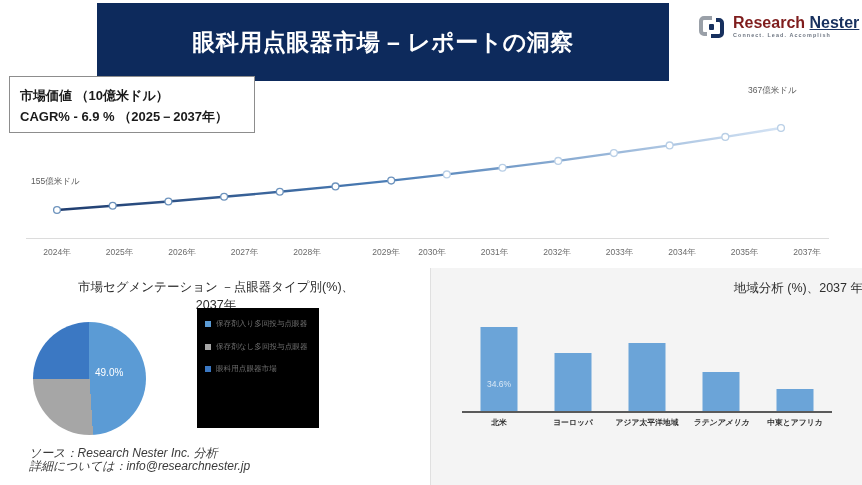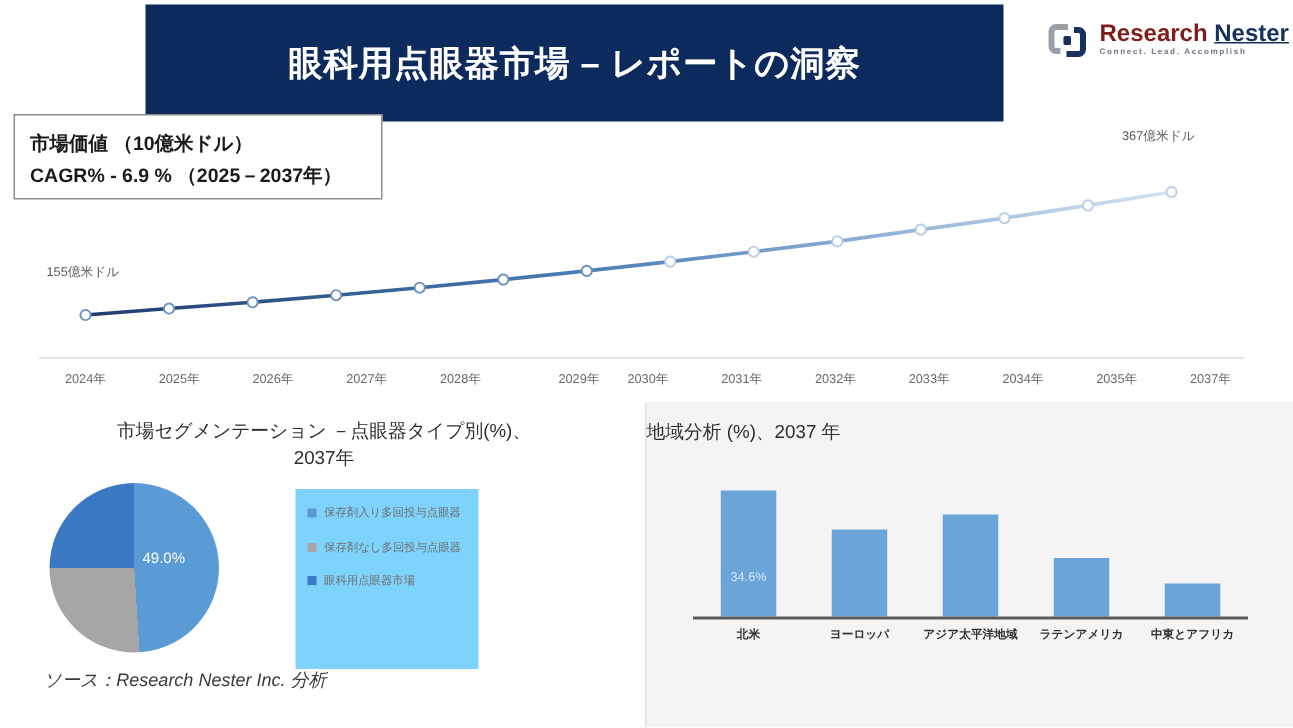--- a/index.html
+++ b/index.html
@@ -176,24 +176,24 @@
     left: 62px;
     top: 45px;
     font-size: 10px;
     color: #ffffff;
     font-weight: normal;
     white-space: nowrap;
   }
   .pie-legend {
     position: absolute;
     left: 197px;
-    top: 58px;
+    top: 40px;
     width: 122px;
     height: 120px;
-    background: #7dd3fc;
+    background: #000000;
     padding: 10px 8px 0 8px;
   }
   .legend-row {
     display: flex;
     align-items: flex-start;
     gap: 5px;
     margin-bottom: 11px;
   }
   .legend-swatch {
     width: 6px;
@@ -225,21 +225,21 @@
     width: 432px;
     height: 217px;
     background: #f4f4f4;
     border-left: 1px solid #e0e0e0;
   }
   .bar-title {
     position: absolute;
     left: 0;
     top: 12px;
     width: 432px;
-    text-align: left;
+    text-align: right;
     font-size: 12.5px;
     color: #2e2e2e;
     white-space: nowrap;
   }
   .bar-plot {
     position: absolute;
     left: 31px;
     top: 46px;
     width: 370px;
     height: 97px;
@@ -385,37 +385,38 @@
           <span class="legend-label">保存剤なし多回投与点眼器</span>
         </div>
         <div class="legend-row">
           <span class="legend-swatch" style="background: rgb(59, 120, 195);"></span>
           <span class="legend-label">眼科用点眼器市場</span>
         </div>
       </div>
 
     <div class="source-note">
       <div>ソース：Research Nester Inc. 分析</div>
+      <div>詳細については：info@researchnester.jp</div>
     </div>
   </div>
 
   <div class="bar-panel">
     <div class="bar-title">地域分析 (%)、2037 年</div>
     <div class="bar-plot" id="bar-plot">
         <div class="bar-col" style="left: 37px; height: 83.9px; background: rgb(107, 164, 216);">
           <span class="bar-value">34.6%</span>
         </div>
         <div class="bar-col" style="left: 111px; height: 58.2px; background: rgb(107, 164, 216);"></div>
         <div class="bar-col" style="left: 185px; height: 67.9px; background: rgb(107, 164, 216);"></div>
         <div class="bar-col" style="left: 259px; height: 38.8px; background: rgb(107, 164, 216);"></div>
         <div class="bar-col" style="left: 333px; height: 21.8px; background: rgb(107, 164, 216);"></div>
       </div>
     <div class="bar-axis"></div>
     <div class="bar-labels" id="bar-labels">
         <div class="bar-cat" style="left: 37px;">北米</div>
         <div class="bar-cat" style="left: 111px;">ヨーロッパ</div>
         <div class="bar-cat" style="left: 185px;">アジア太平洋地域</div>
-        <div class="bar-cat" style="left: 259px;">ラテンアメリカ</div>
+        <div class="bar-cat" style="left: 259px; font-style: italic;">ラテンアメリカ</div>
         <div class="bar-cat" style="left: 333px;">中東とアフリカ</div>
       </div>
   </div>
 
 </div>
 
 </body></html>

